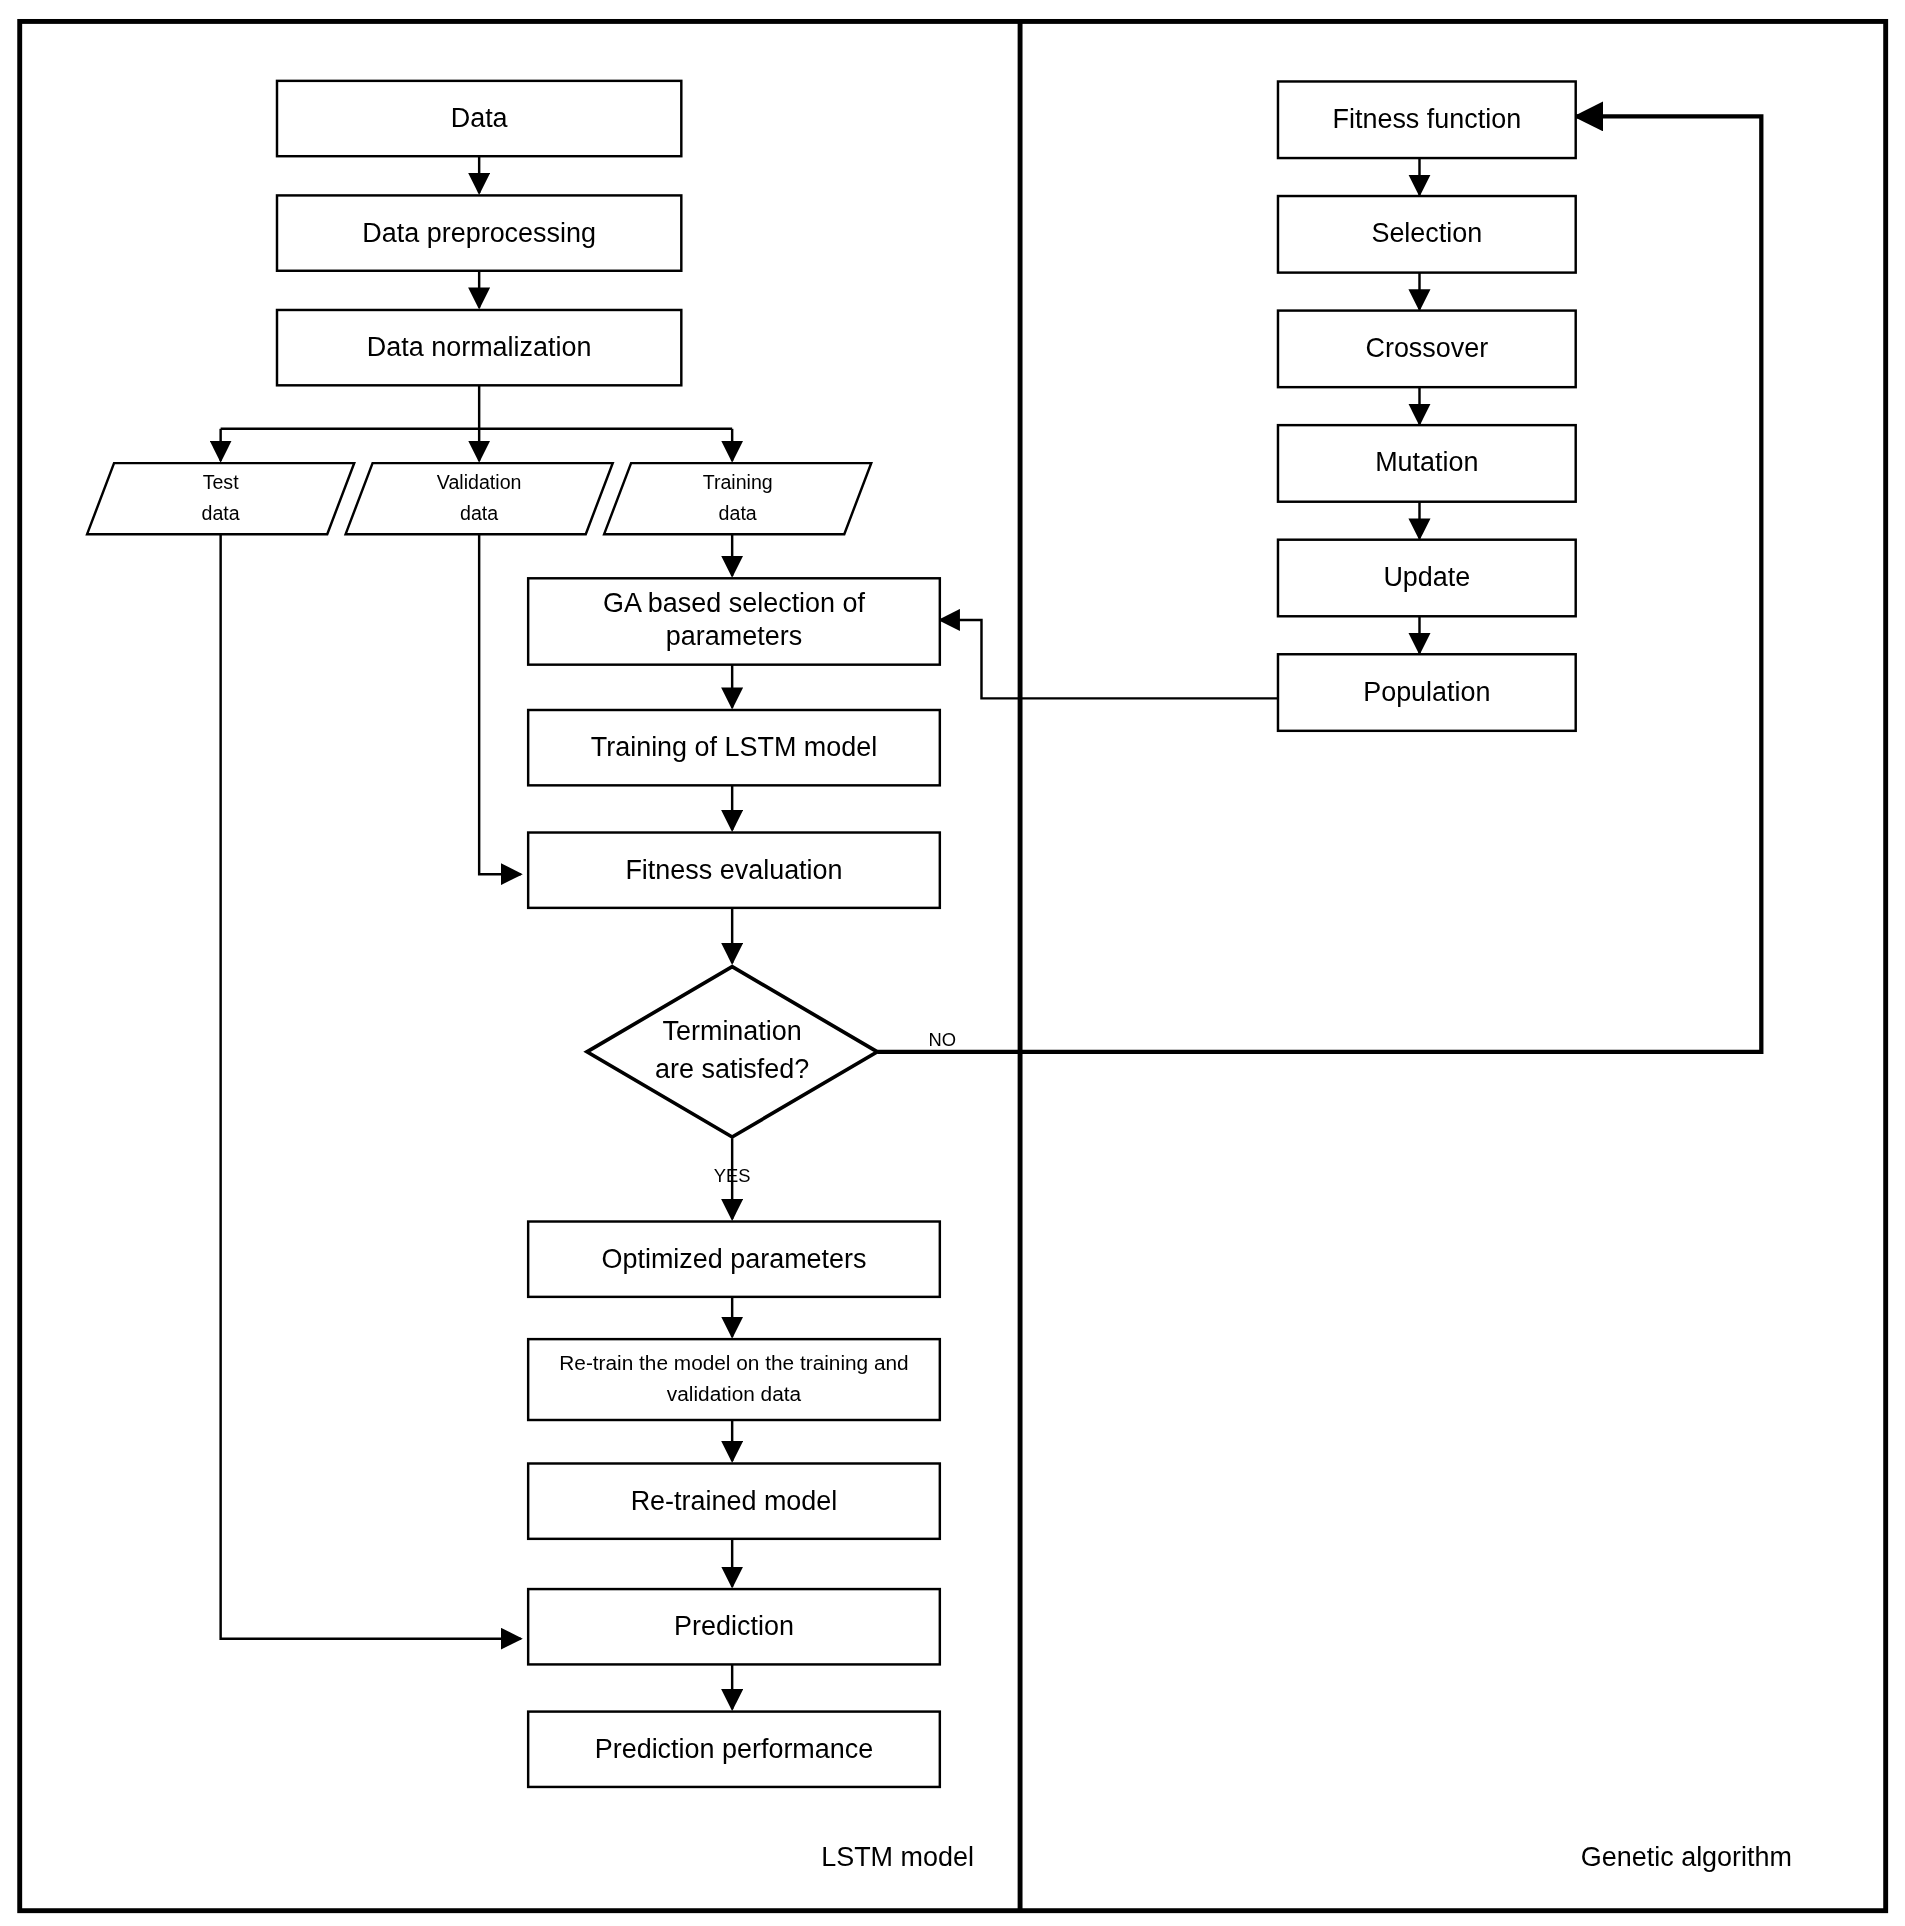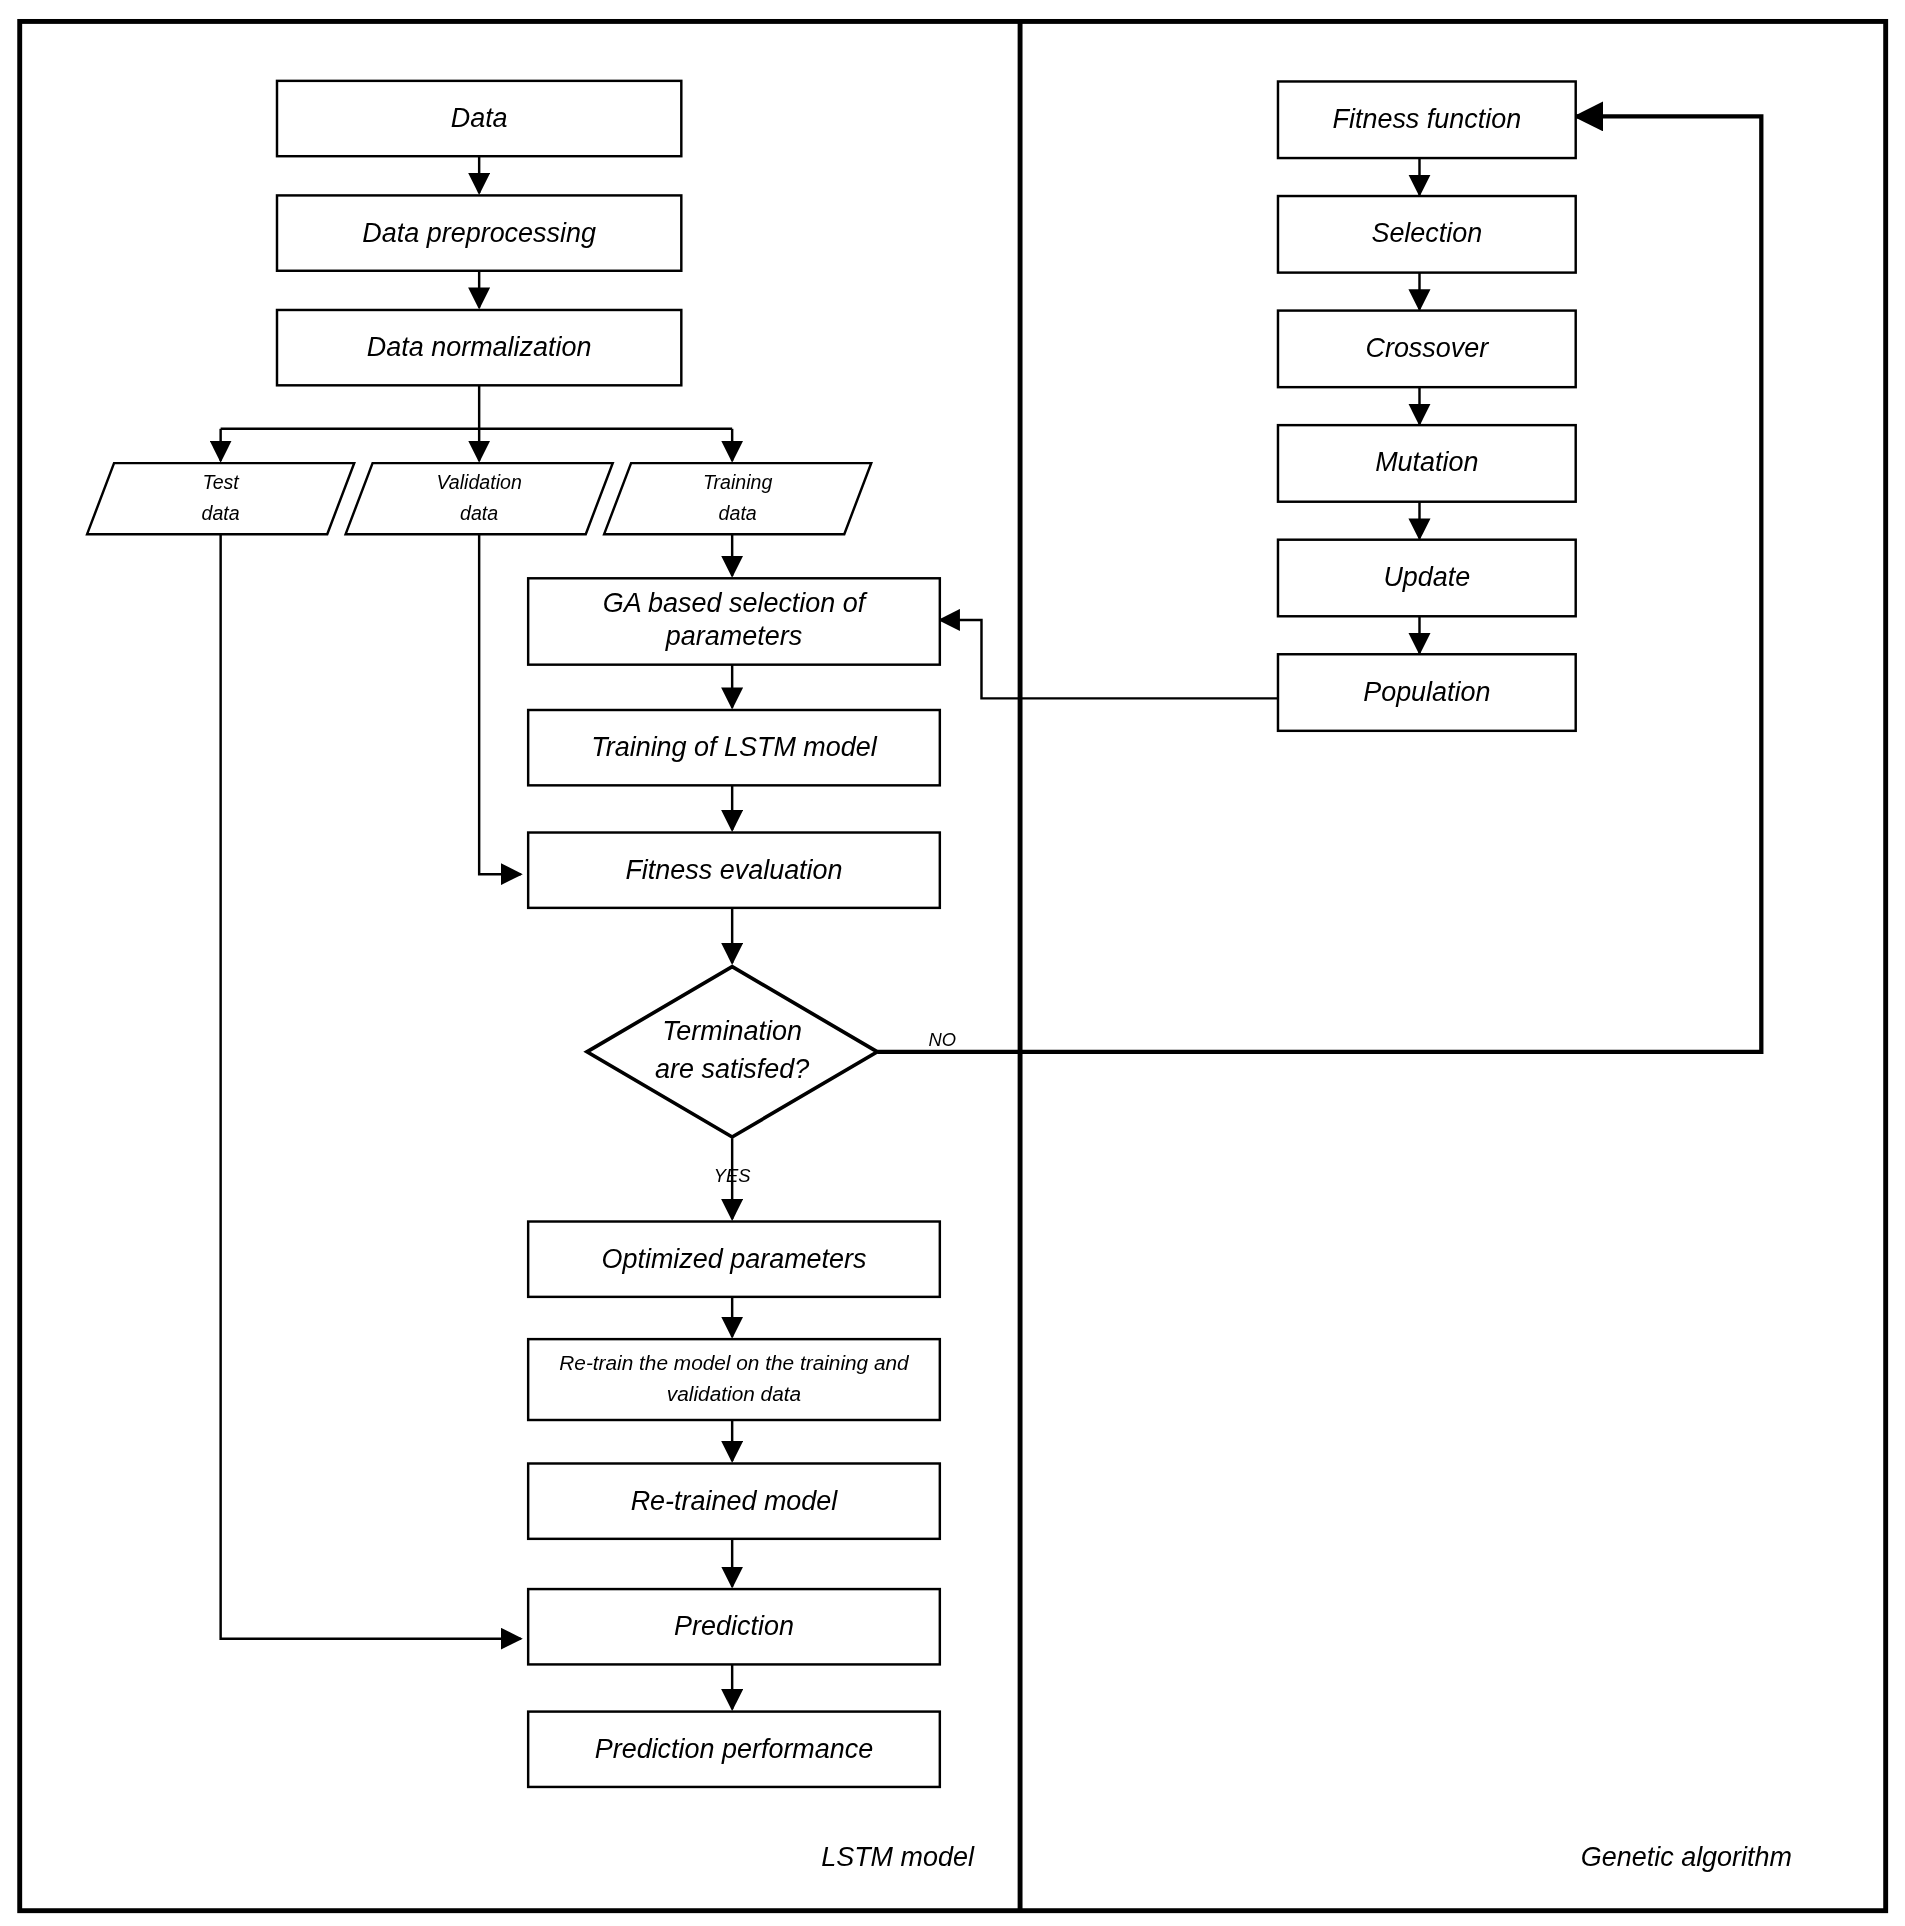--- a/index.html
+++ b/index.html
@@ -1,17 +1,17 @@
 <!DOCTYPE html>
 <html style="font-size:9.8px"><head>
 <meta charset="utf-8">
 <style>
   html,body{margin:0;padding:0;background:#ffffff;}
   body{font-family:"Liberation Sans", sans-serif;}
-  #stage{position:relative;width:1906px;height:1926px;background:#ffffff;font-style:italic;}
+  #stage{position:relative;width:1906px;height:1926px;background:#ffffff;}
   svg#flow{position:absolute;left:0;top:0;width:1906px;height:1926px;display:block;}
   .nodeText{font-family:"Liberation Sans", sans-serif;fill:#000000;text-anchor:middle;dominant-baseline:middle;}
   .t-main{font-size:44px;}
   .t-small{font-size:32px;}
   .t-tiny{font-size:34px;}
   .t-edge{font-size:30px;}
   .t-panel{font-size:44px;}
   .boxShape{fill:#ffffff;stroke:#000000;stroke-width:4;}
   .diamondShape{fill:#ffffff;stroke:#000000;stroke-width:6;}
   .paraShape{fill:#ffffff;stroke:#000000;stroke-width:4;}

